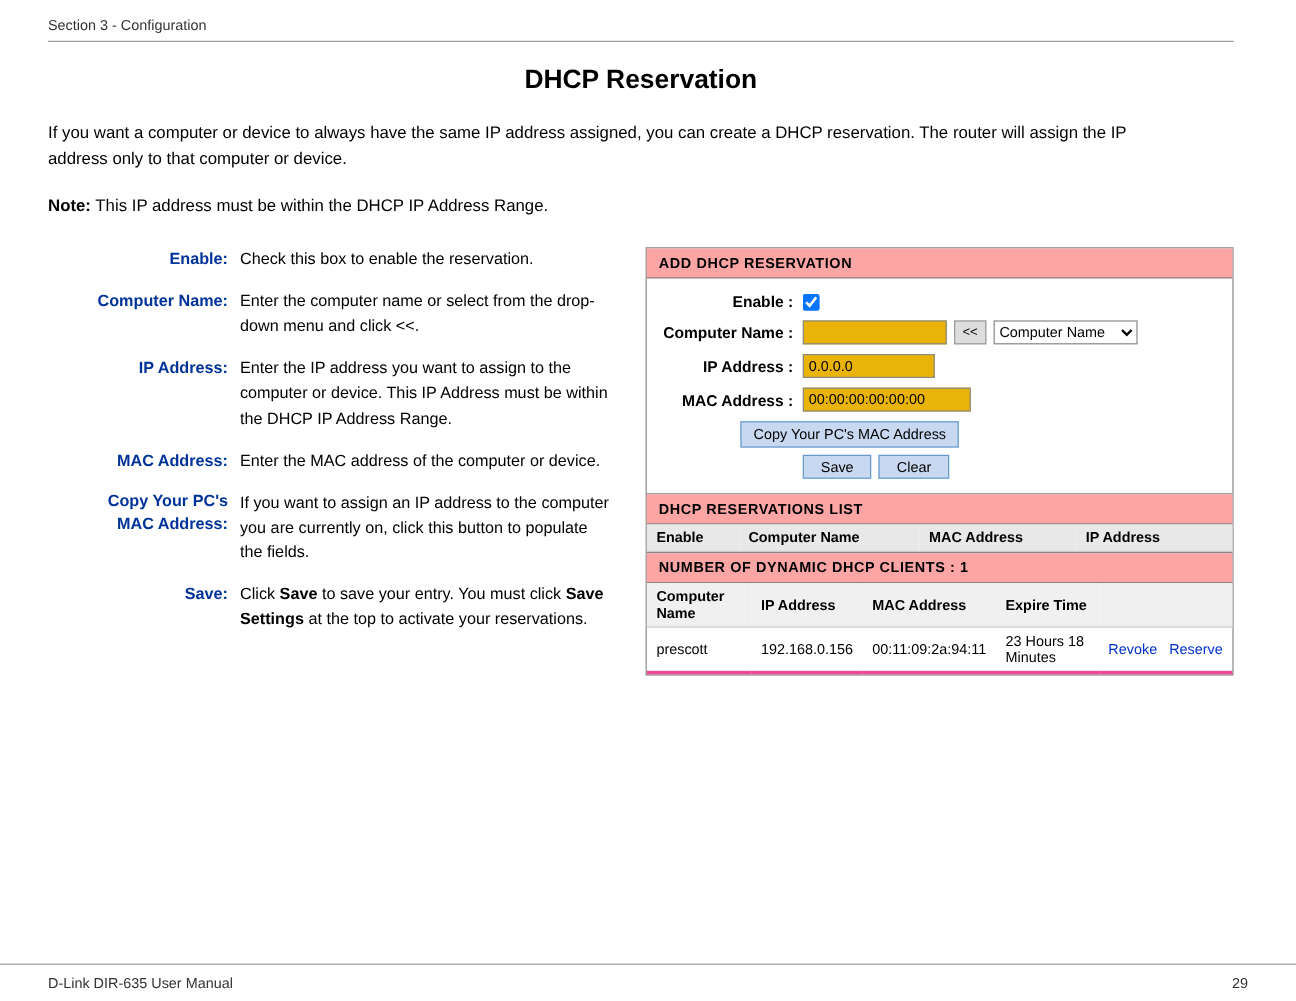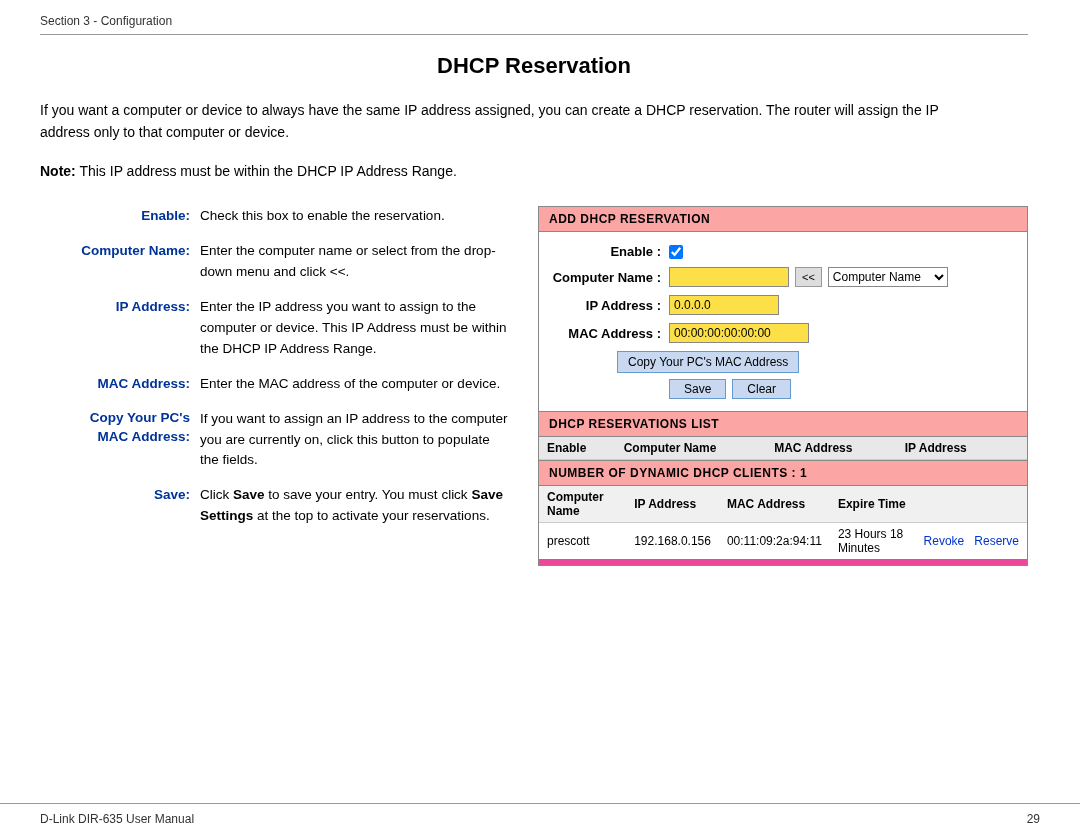--- a/index.html
+++ b/index.html
@@ -113,21 +113,21 @@
       align-items: center;
       gap: 6px;
       flex: 1;
     }
     .form-input {
       border: 1px solid #888;
       padding: 2px 4px;
       font-size: 12px;
       height: 20px;
       width: 120px;
-      background: #fde047;
+      background: #eab308;
     }
     .form-input.ip-input { width: 110px; }
     .form-input.mac-input { width: 140px; }
     .chevron-btn {
       background: #ddd;
       border: 1px solid #999;
       padding: 1px 6px;
       font-size: 11px;
       cursor: pointer;
       height: 20px;
@@ -192,21 +192,21 @@
     }
     .dynamic-clients-table th {
       padding: 4px 8px;
       text-align: left;
       border-bottom: 1px solid #ccc;
       font-weight: bold;
       background: #f0f0f0;
     }
     .dynamic-clients-table td {
       padding: 4px 8px;
-      border-bottom: 6px solid #ec4899;
+      border-bottom: 3px solid #ec4899;
     }
     .link-blue {
       color: #0033cc;
       text-decoration: none;
       font-size: 12px;
     }
     
     .footer {
       position: absolute;
       bottom: 0;

